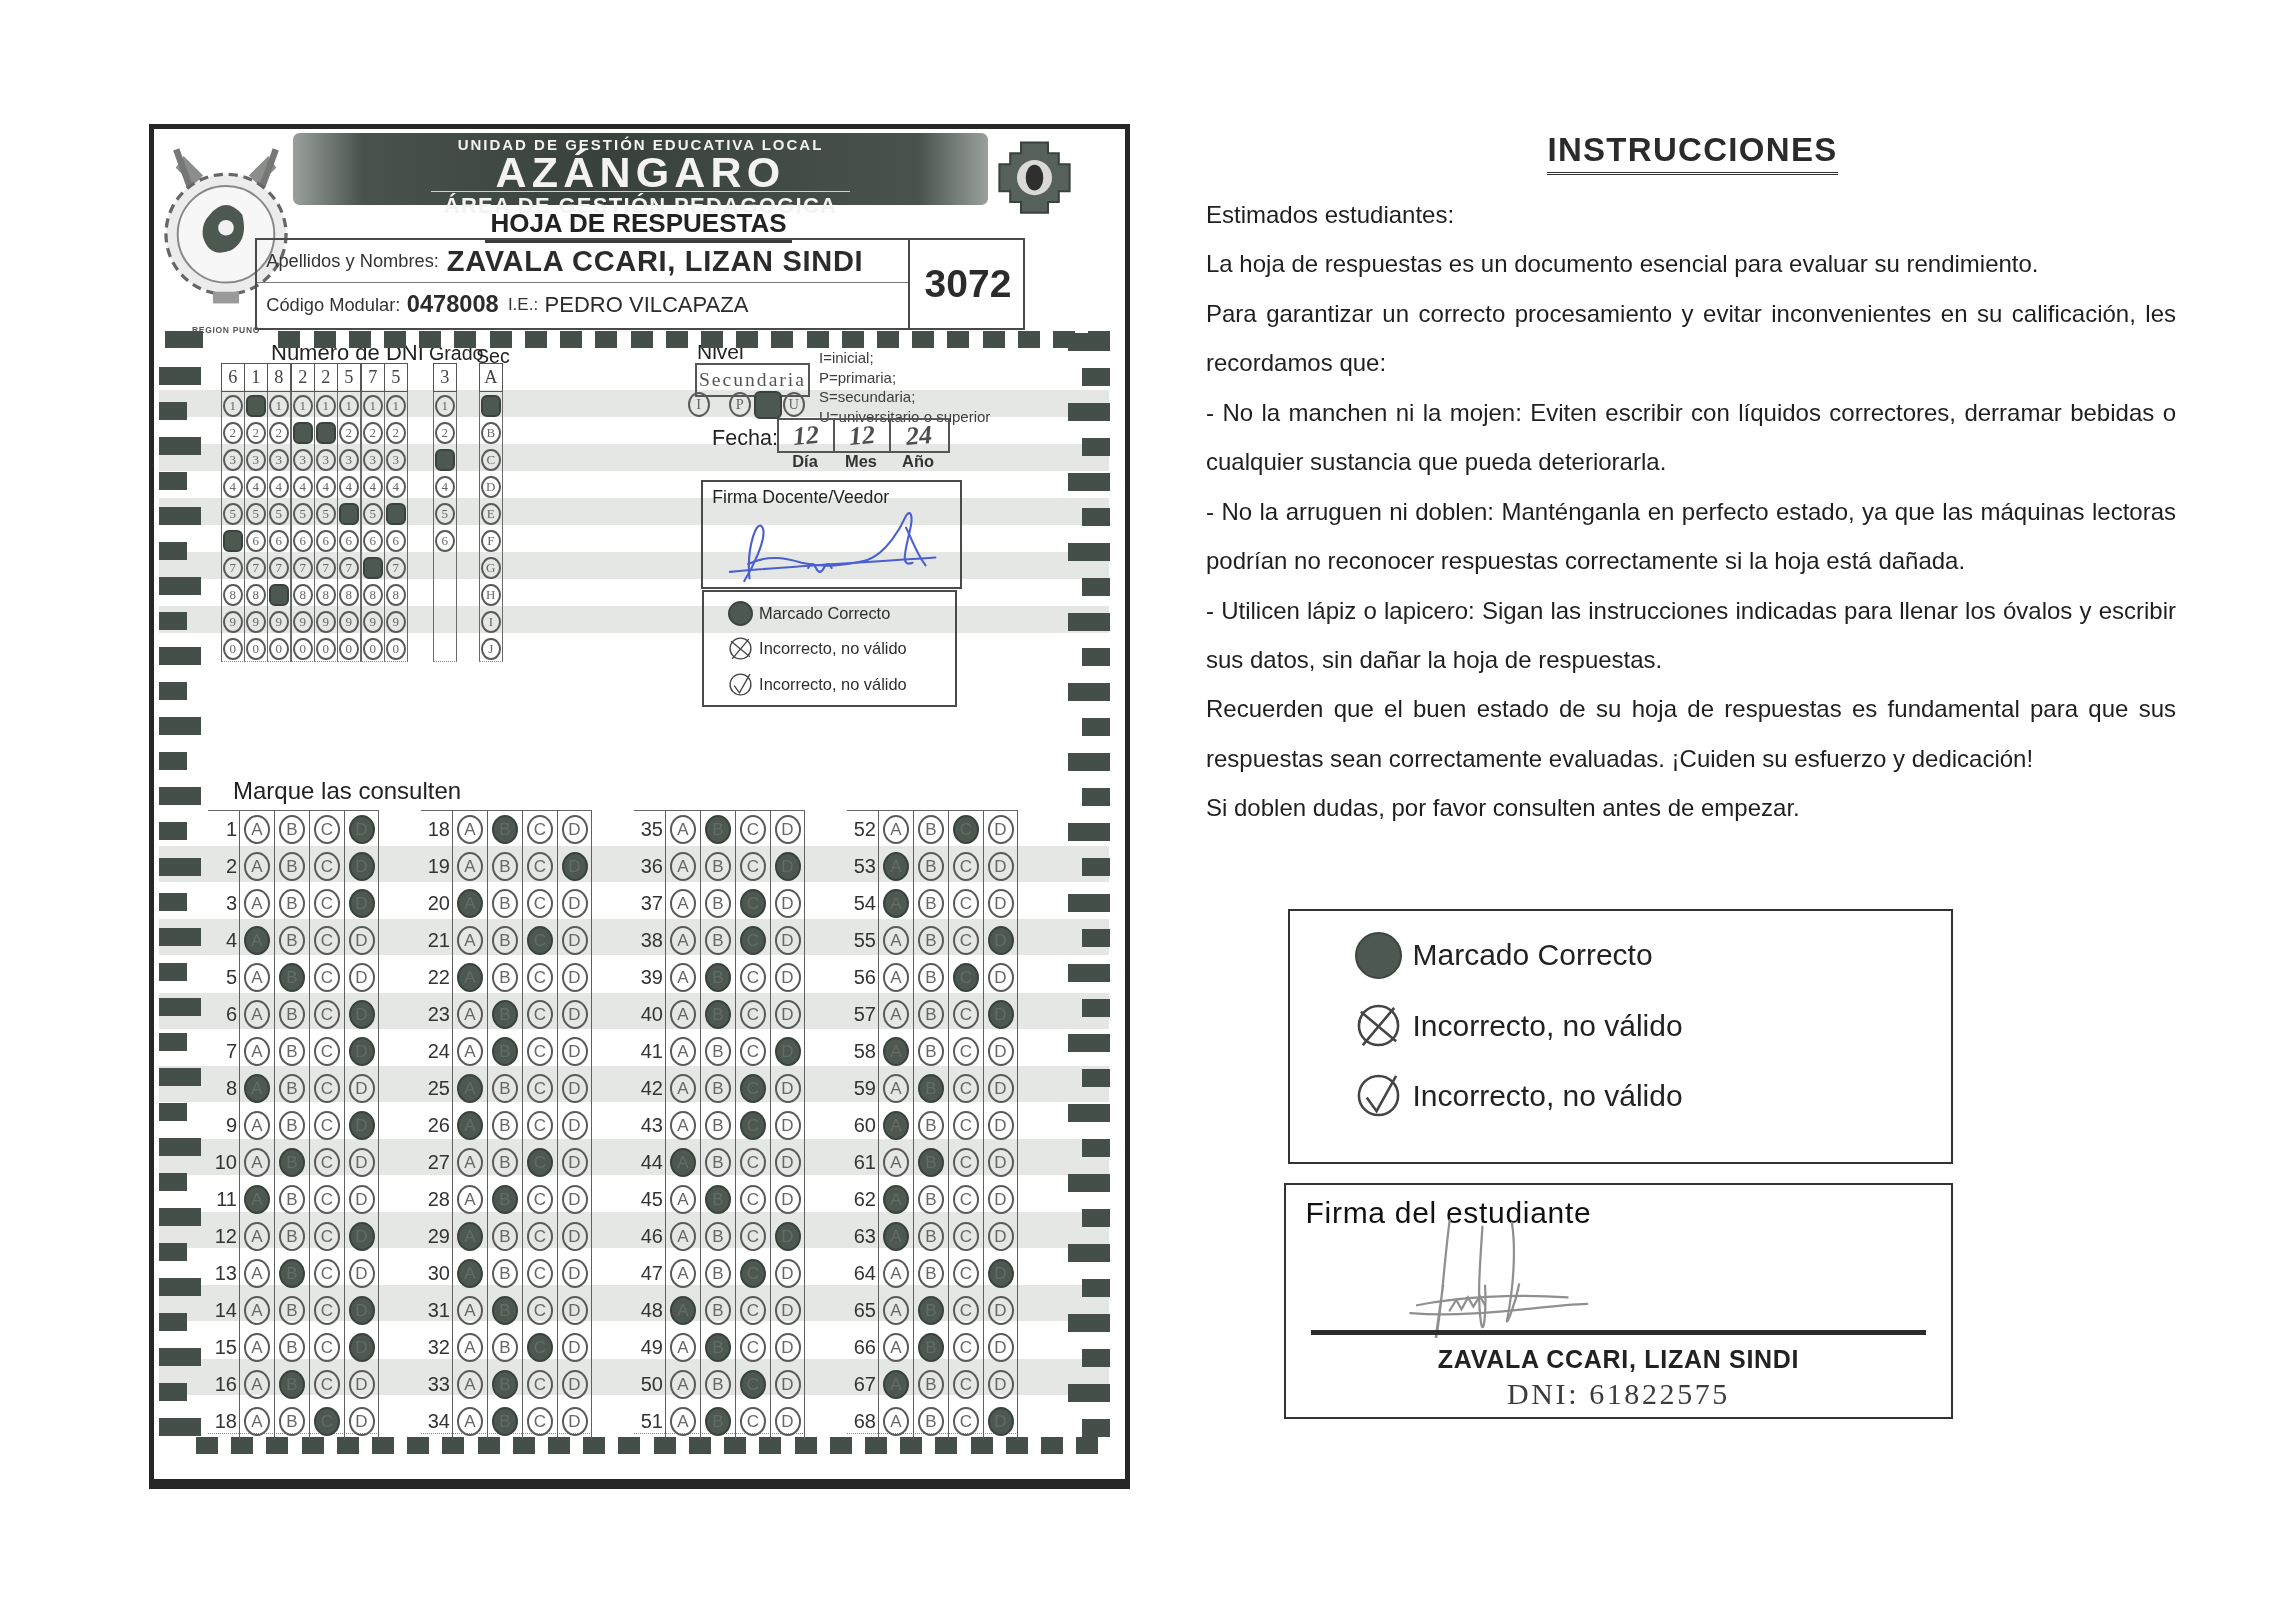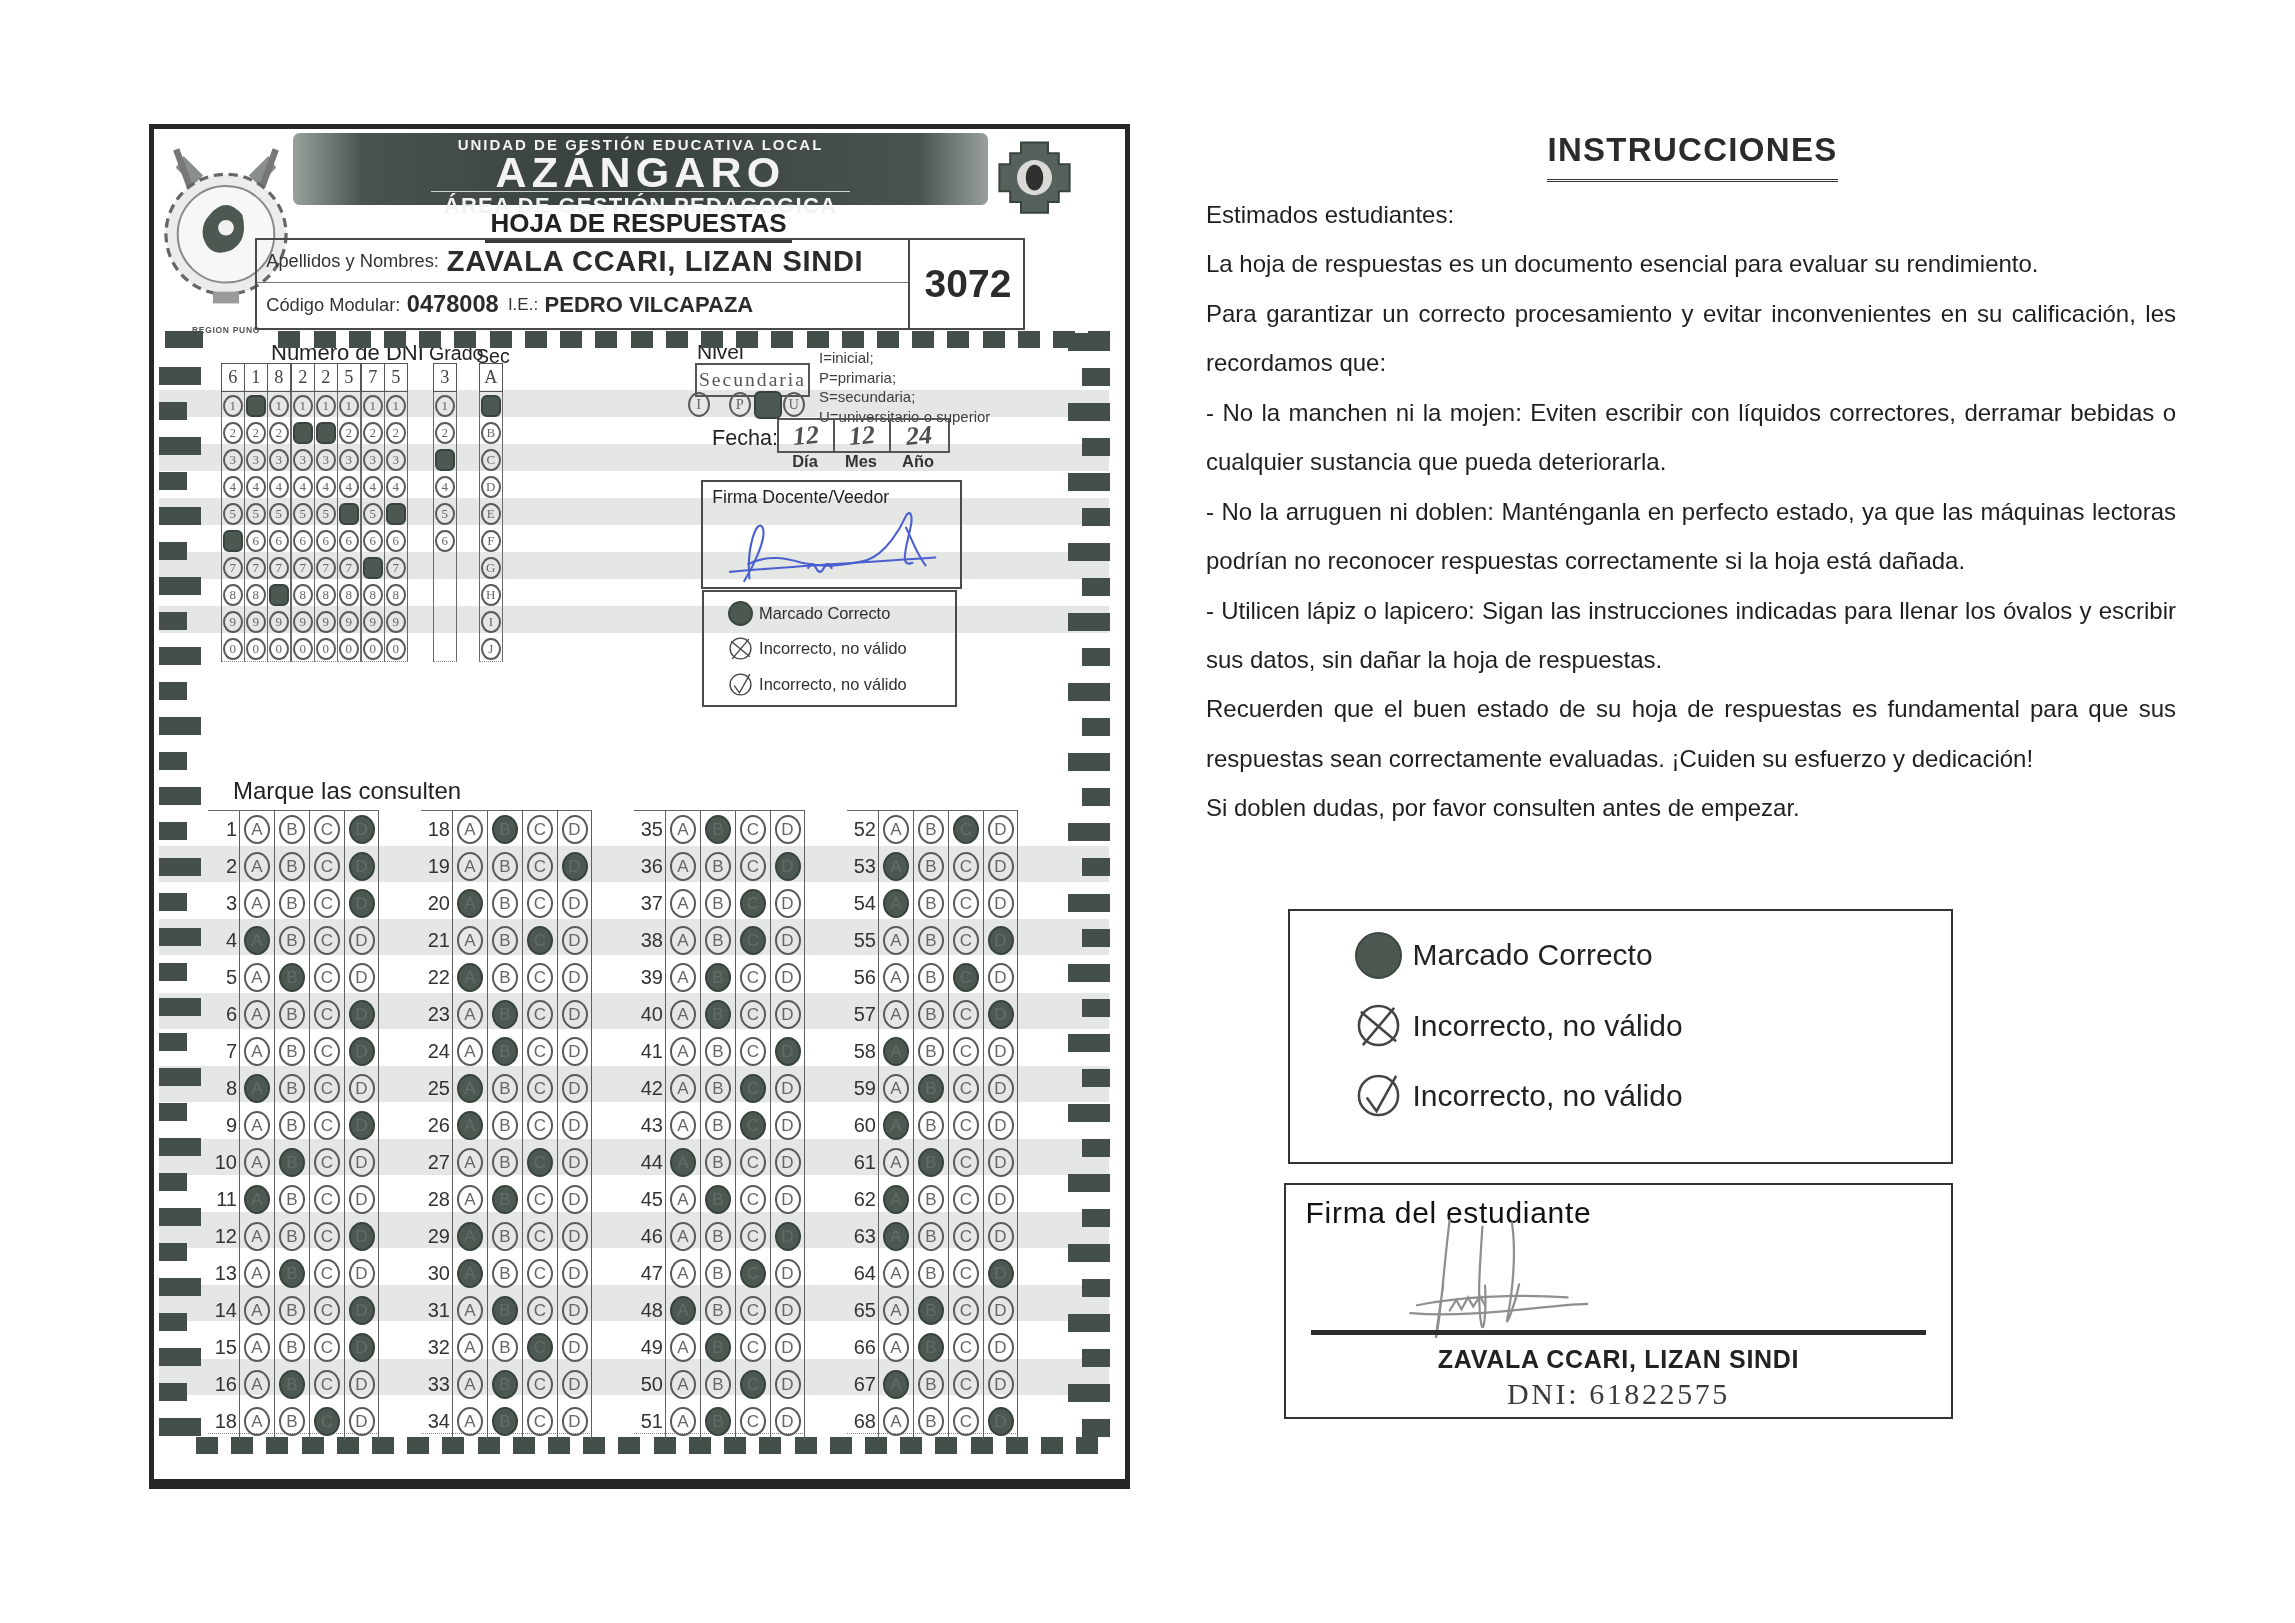--- a/index.html
+++ b/index.html
@@ -25,21 +25,21 @@
   .chakana{position:absolute;left:840px;top:7.9px;width:81px;height:84px;}
 
   .nametab{position:absolute;left:101px;top:109px;width:766px;height:88px;border:2px solid #4a4a4a;background:transparent;}
   .nametab .main{position:absolute;left:0;top:0;width:653px;height:100%;border-right:2px solid #4a4a4a;box-sizing:border-box;}
   .nt-row1{position:absolute;left:0;top:0;width:100%;height:43px;border-bottom:1.3px solid #777;box-sizing:border-box;
            display:flex;align-items:center;padding-left:9.2px;}
   .nt-row2{position:absolute;left:0;top:45px;width:100%;display:flex;align-items:center;padding-left:9.2px;height:39px;}
   .lbl{font-size:18.3px;color:#333;}
   .val-name{font-size:29px;font-weight:bold;letter-spacing:0.7px;margin-left:7.9px;white-space:nowrap;}
   .val-cod{font-size:23.6px;font-weight:bold;margin-left:6.5px;}
-  .val-ie{font-size:22px;font-weight:bold;margin-left:6.5px;white-space:nowrap;}
+  .val-ie{font-size:22px;font-weight:normal;margin-left:6.5px;white-space:nowrap;}
   .lbl2{font-size:17px;color:#333;margin-left:9.2px;}
   .sheetnum{position:absolute;right:0;top:0;width:110px;height:100%;display:flex;align-items:center;justify-content:center;
             font-size:39px;font-weight:bold;}
 
   .sec-title{position:absolute;font-weight:normal;color:#222;}
 
   .hdrbox{height:29px;border:1.3px solid #555;box-sizing:border-box;display:flex;align-items:center;justify-content:center;
           font-family:"Liberation Serif",serif;font-size:18.3px;color:#444;background:transparent;}
   .colbody{border-left:1.3px solid #6a6a6a;border-right:1.3px solid #6a6a6a;border-bottom:1.3px dotted #888;box-sizing:border-box;}
   .bwrap{display:flex;align-items:center;justify-content:center;}
@@ -73,21 +73,21 @@
   .agroup{position:absolute;top:681px;height:622px;}
   .arow{display:flex;height:37px;align-items:center;}
   .qnum{width:29px;text-align:right;font-size:20px;color:#333;padding-right:2px;}
   .acell{width:35px;height:100%;border-left:1.3px solid #5f5f5f;box-sizing:border-box;
          display:flex;align-items:center;justify-content:center;}
   .acell.last{border-right:1.3px solid #5f5f5f;}
   .tmark{position:absolute;background:var(--timing);}
 
   
   .instr-title{position:absolute;left:1208px;top:131px;width:969px;text-align:center;}
-  .instr-title span{font-size:33px;font-weight:bold;letter-spacing:1.3px;border-bottom:3.9px double #333;padding-bottom:11px;margin-top:12px;}
+  .instr-title span{font-size:33px;font-weight:bold;letter-spacing:1.3px;border-bottom:3.9px double #333;padding-bottom:4px;margin-top:12px;}
   .instrs{position:absolute;left:1206px;top:190px;width:970px;font-size:24px;line-height:2.06;color:#1f1f1f;}
   .instrs p{margin:0;text-align:justify;}
   .rlegend{position:absolute;left:1288px;top:909px;width:661px;height:251px;border:2.6px solid #333;}
   .rlegrow{display:flex;align-items:center;margin:18.3px 0 0 65px;height:52px;}
   .rlegrow .txt{font-size:30px;color:#222;margin-left:10.5px;}
   .sigbox{position:absolute;left:1284px;top:1183px;width:665px;height:232px;border:2.6px solid #333;}
   .sigbox .t{font-size:30px;color:#111;margin:10.5px 0 0 19.6px;letter-spacing:0.7px;}
   .sigline{position:absolute;left:25px;top:145px;width:615px;height:4.6px;background:#2c2c2c;}
   .signame{position:absolute;left:0;top:160px;width:100%;text-align:center;font-size:25px;font-weight:bold;letter-spacing:0.7px;color:#222;}
   .sigdni{position:absolute;left:0;top:192px;width:100%;text-align:center;font-family:"Liberation Serif",serif;

